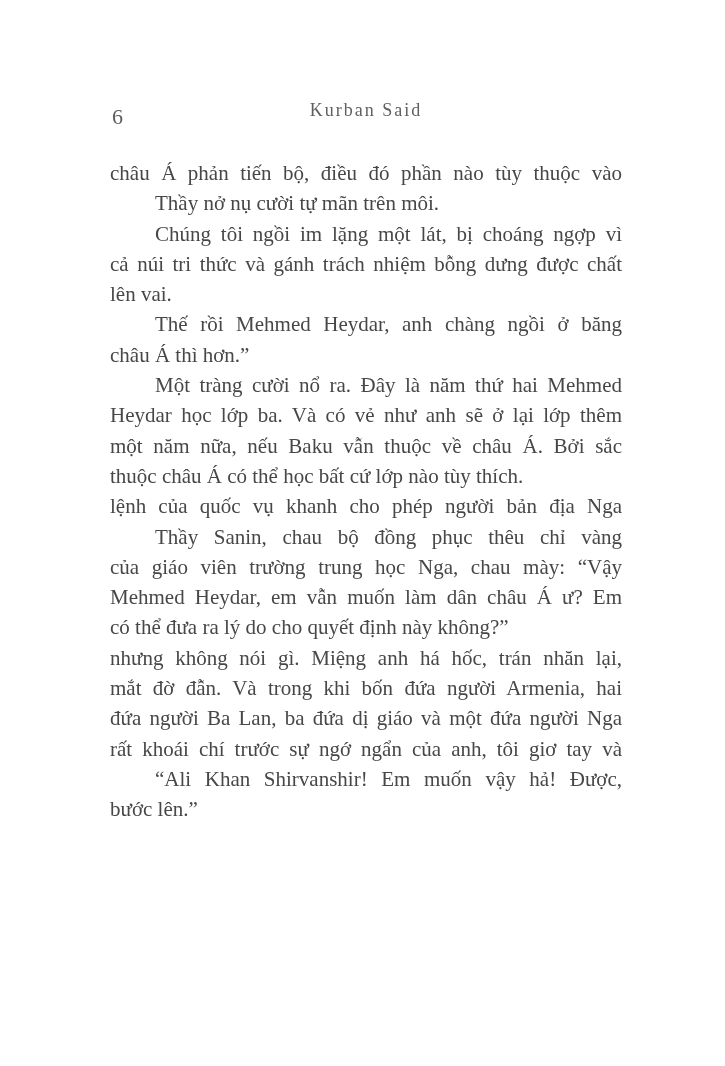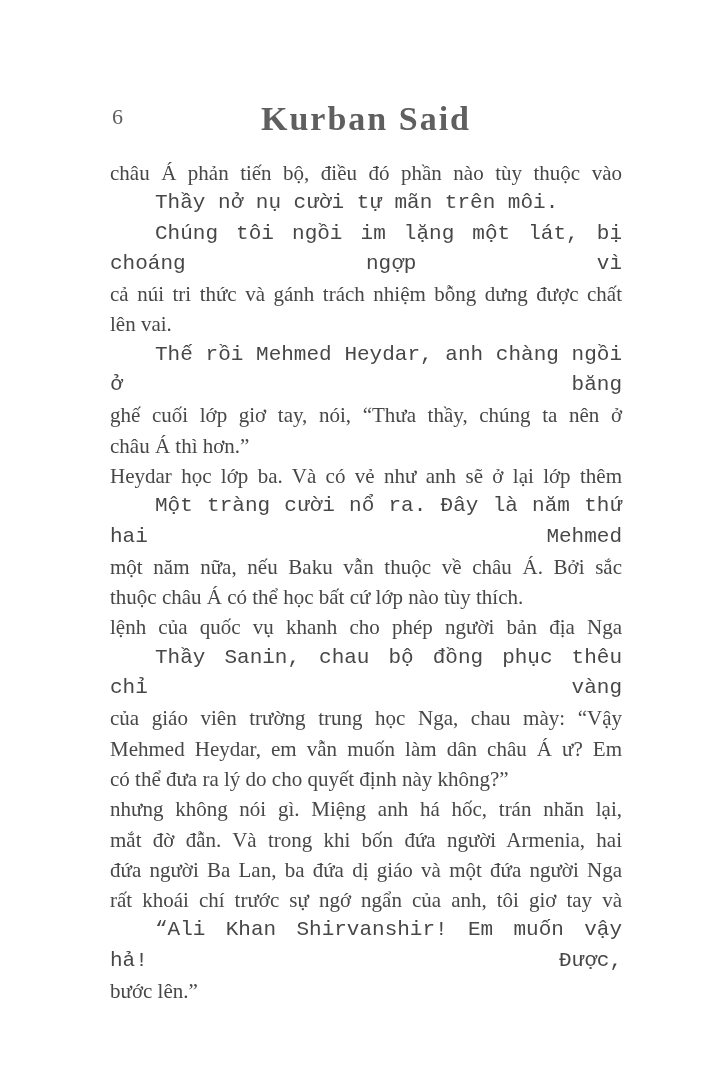--- a/index.html
+++ b/index.html
@@ -27,22 +27,22 @@
   .page-number {
     position: absolute;
     left: 2px;
     top: 4px;
     font-size: 22px;
     color: var(--header);
   }
   .running-title {
     width: 100%;
     text-align: center;
-    font-size: 34px;
-    font-weight: 700;
+    font-size: 18px;
+    font-weight: 400;
     letter-spacing: 2px;
     color: var(--header);
   }
   .text-block {
     position: absolute;
     top: 158px;
     left: 110px;
     width: 512px;
     color: var(--text);
     font-size: 21px;
@@ -50,21 +50,21 @@
   }
   .paragraph { margin: 0; }
   .ln {
     white-space: normal;
     hyphens: none;
   }
   .ln.j {
     text-align: justify;
     text-align-last: justify;
   }
-  .ln.ind { text-indent: 45px; font-family: Liberation Mono, monospace; }
+  .ln.ind { text-indent: 45px; }
 </style>
 </head>
 <body>
 
 <div class="page">
 
   <div class="running-header">
     <span class="page-number">6</span>
     <div class="running-title">Kurban Said</div>
   </div>
@@ -80,27 +80,26 @@
     </div>
 
     <div class="paragraph">
       <div class="ln j ind">Chúng tôi ngồi im lặng một lát, bị choáng ngợp vì</div>
       <div class="ln j">cả núi tri thức và gánh trách nhiệm bỗng dưng được chất</div>
       <div class="ln">lên vai.</div>
     </div>
 
     <div class="paragraph">
       <div class="ln j ind">Thế rồi Mehmed Heydar, anh chàng ngồi ở băng</div>
-      <div class="ln j">ghế cuối lớp giơ tay, nói, “Thưa thầy, chúng ta nên ở</div>
       <div class="ln">châu Á thì hơn.”</div>
     </div>
 
     <div class="paragraph">
+      <div class="ln j ind">Một tràng cười nổ ra. Đây là năm thứ hai Mehmed</div>
       <div class="ln j">Heydar học lớp ba. Và có vẻ như anh sẽ ở lại lớp thêm</div>
-      <div class="ln j ind">Một tràng cười nổ ra. Đây là năm thứ hai Mehmed</div>
       <div class="ln j">một năm nữa, nếu Baku vẫn thuộc về châu Á. Bởi sắc</div>
       <div class="ln">thuộc châu Á có thể học bất cứ lớp nào tùy thích.</div>
       <div class="ln j">lệnh của quốc vụ khanh cho phép người bản địa Nga</div>
     </div>
 
     <div class="paragraph">
       <div class="ln j ind">Thầy Sanin, chau bộ đồng phục thêu chỉ vàng</div>
       <div class="ln j">của giáo viên trường trung học Nga, chau mày: “Vậy</div>
       <div class="ln j">Mehmed Heydar, em vẫn muốn làm dân châu Á ư? Em</div>
       <div class="ln">có thể đưa ra lý do cho quyết định này không?”</div>

